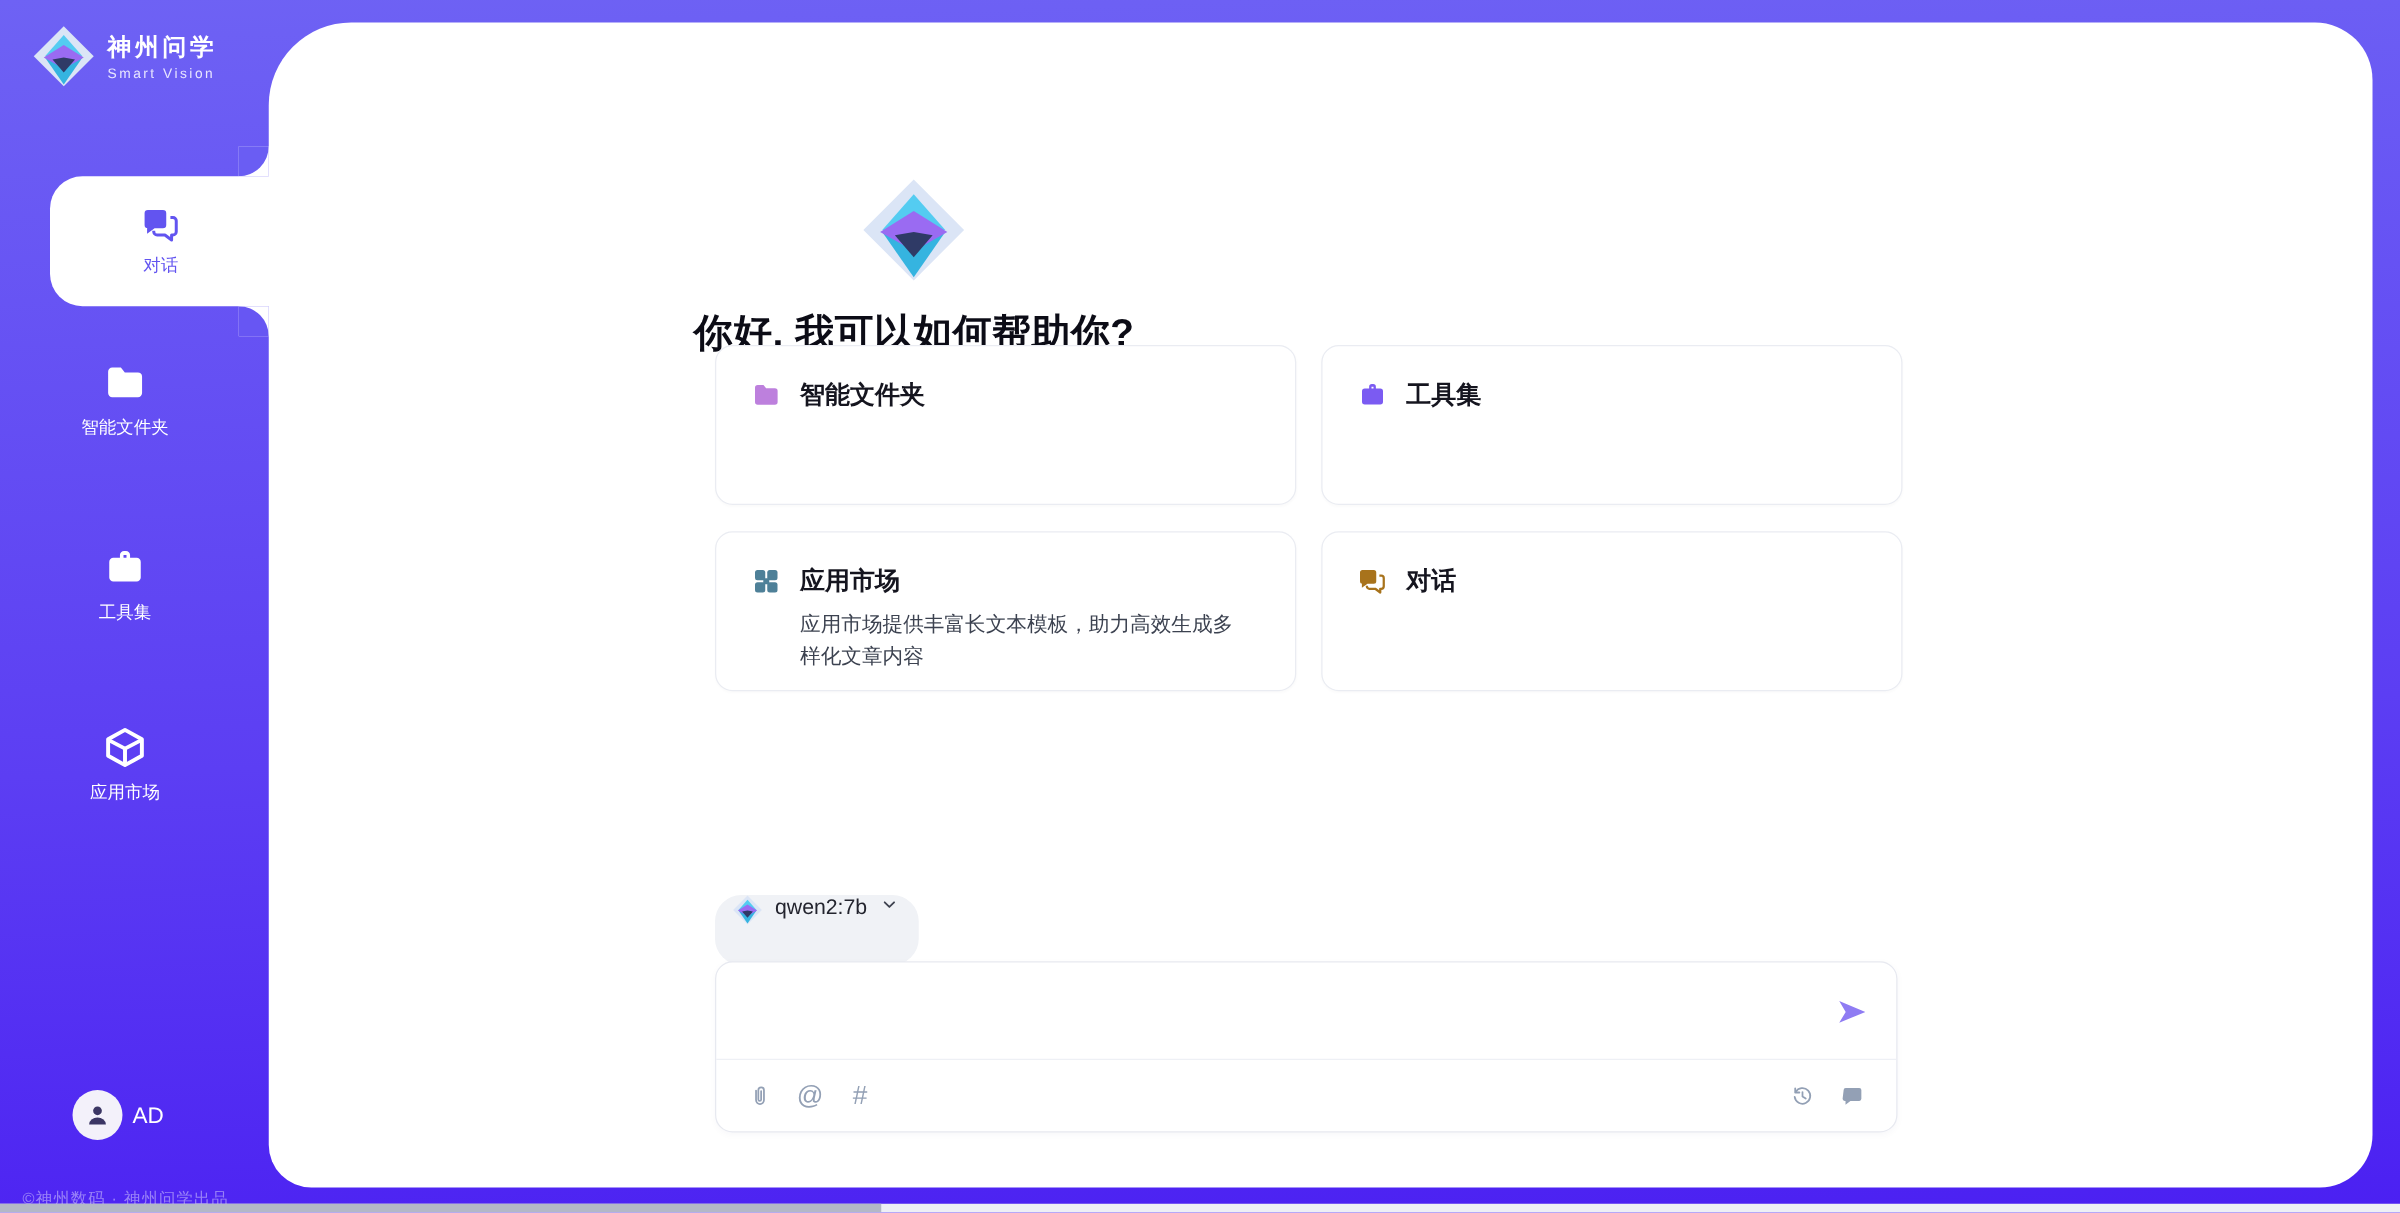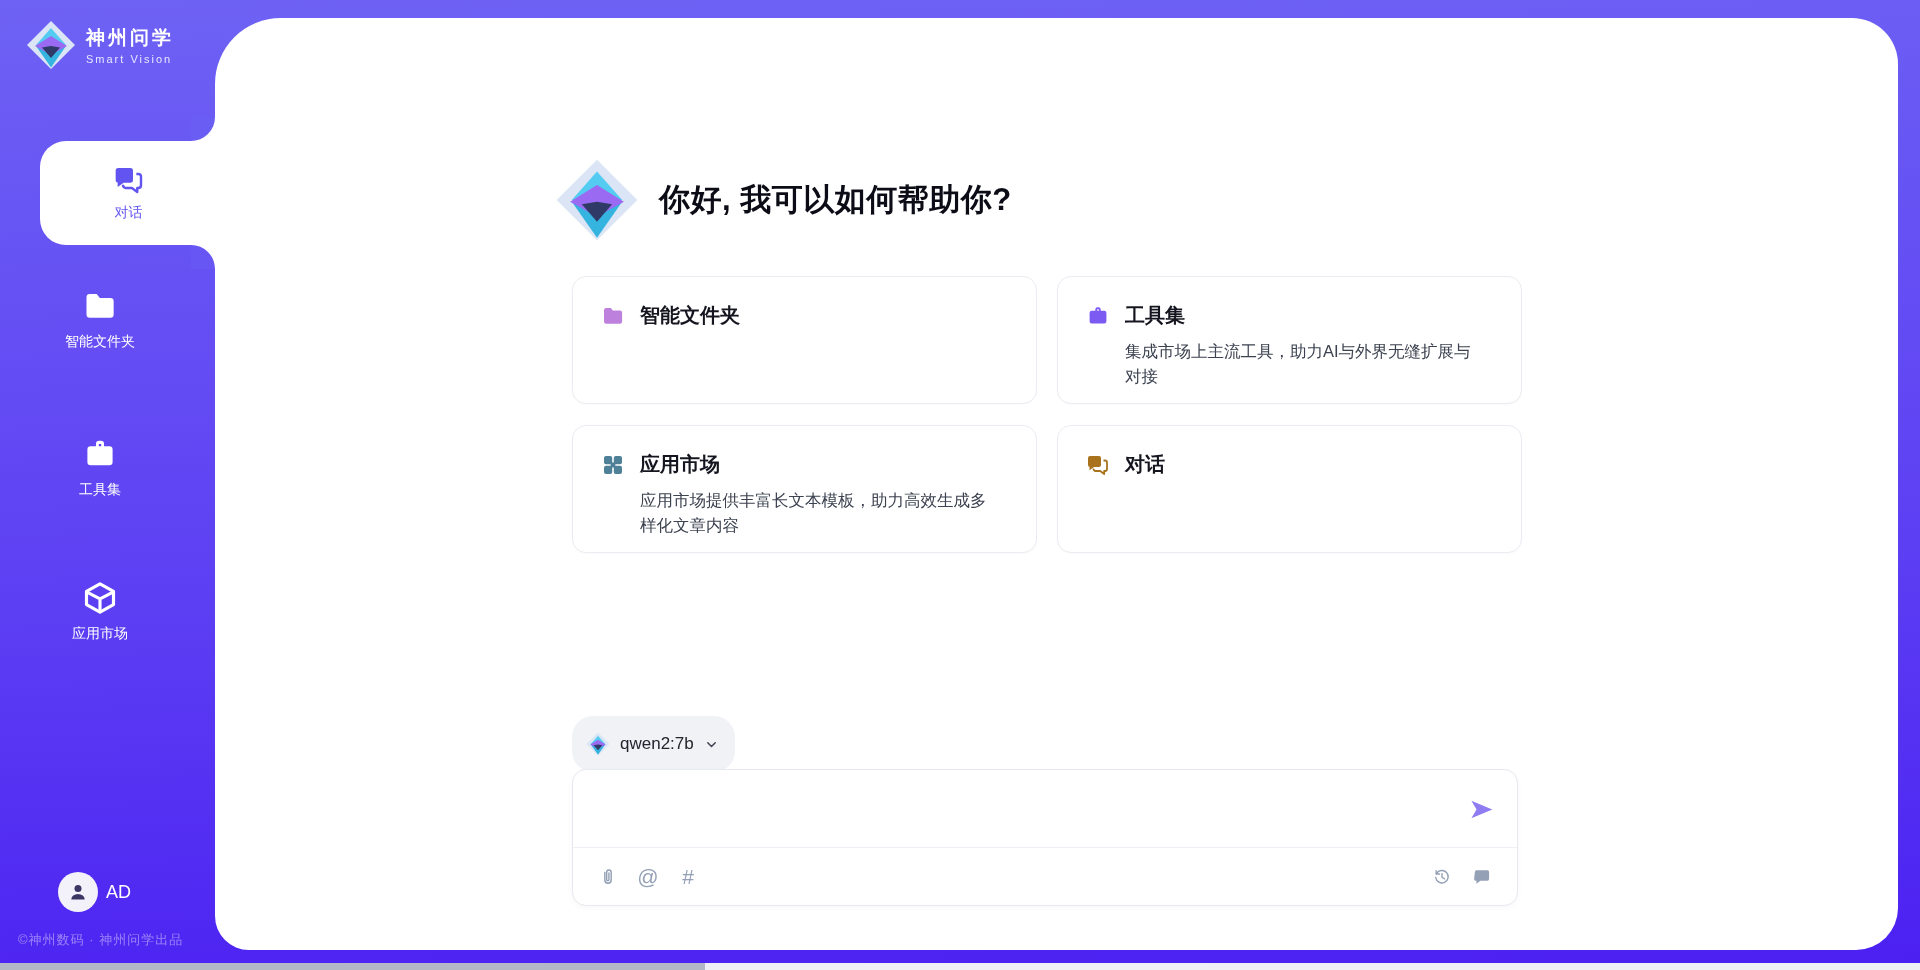--- a/index.html
+++ b/index.html
@@ -32,45 +32,45 @@
   .curve.top { top:117px; }
   .curve.bottom { top:245px; }
   .curve .inner { width:100%; height:100%; }
   .curve.top .inner { background:#6a5df3; border-bottom-right-radius:24px; }
   .curve.bottom .inner { background:#6756f3; border-top-right-radius:24px; }
 
   .user-row { position:absolute; left:58px; top:872px; display:flex; align-items:center; gap:8px; cursor:pointer; }
   .avatar { width:40px; height:40px; border-radius:50%; background:#f3f1fa; display:flex; align-items:center; justify-content:center; }
   .avatar svg { width:24px; height:24px; color:#3b3664; }
   .user-name { font-size:18px; color:#fff; }
-  .copyright { position:absolute; left:18px; top:931px; font-size:13px; color:rgba(255,255,255,0.42); letter-spacing:1px; }
+  .copyright { position:absolute; left:18px; top:950px; font-size:13px; color:rgba(255,255,255,0.42); letter-spacing:1px; }
 
   
   .main { position:absolute; left:215px; top:18px; width:1683px; height:932px;
     background:#fff; border-radius:66px 46px 42px 34px; }
 
-  .welcome { position:absolute; left:340px; top:140px; display:flex; align-items:center; gap:20px; }
+  .welcome { position:absolute; left:340px; top:124px; display:flex; align-items:center; gap:20px;flex-direction:column; }
   .welcome svg.diamond { width:84px; height:84px; }
   .welcome-title { font-size:31px; font-weight:700; color:#0c0c16; letter-spacing:0.5px; }
 
   .cards { position:absolute; left:357px; top:258px; width:950px;
     display:grid; grid-template-columns:465px 465px; grid-auto-rows:128px; column-gap:20px; row-gap:21px; }
   .card { border:1px solid #eaecf2; border-radius:14px; background:#fff; padding:25px 28px 0 28px; cursor:pointer;
     box-shadow:0 1px 2px rgba(30,30,60,0.02); }
   .card-head { display:flex; align-items:center; gap:15px; }
   .card-head .c-icon { width:24px; height:24px; flex:0 0 auto; }
   .card-head .c-icon svg { width:100%; height:100%; }
   .card-title { font-size:20px; font-weight:700; color:#15151f; }
   .card-desc { margin-top:10px; margin-left:39px; font-size:16.5px; line-height:1.5; color:#3c4250; padding-right:6px; }
   .icon-folder-card { color:#bd80dd; }
   .icon-toolbox-card { color:#7b5bf2; }
   .icon-grid-card { color:#4e8098; }
   .icon-chat-card { color:#a8731c; }
 
-  .model-pill { position:absolute; left:357px; top:698px; height:56px; display:inline-flex; align-items:center; gap:10px;
+  .model-pill { position:absolute; left:357px; top:698px; height:56px; display:inline-flex; align-items:flex-start; gap:10px;
     background:#f0f2f6; border-radius:21px; padding:0 16px 0 14px; cursor:pointer; }
   .model-pill svg.diamond { width:24px; height:24px; }
   .model-name { font-size:17px; color:#23242e; }
   .model-pill .chev { width:15px; height:15px; }
 
   .composer { position:absolute; left:357px; top:751px; width:946px; height:137px;
     border:1px solid #e7e9f0; border-radius:14px; background:#fff; box-shadow:0 2px 6px rgba(40,40,80,0.03); }
   .composer input { position:absolute; left:0; top:0; width:100%; height:76px; border:none; outline:none;
     font-size:17px; color:#3a3f4d; padding:0 70px 18px 24px; font-family:inherit; background:transparent; }
   .composer input::placeholder { color:#a0a6b6; }
@@ -237,21 +237,20 @@
         <span class="card-title">智能文件夹</span>
       </div>
     </div>
     <div class="card">
       <div class="card-head">
         <span class="c-icon icon-toolbox-card"><svg viewBox="0 0 24 24">
               <use href="#g-toolbox"></use>
             </svg></span>
         <span class="card-title">工具集</span>
       </div>
-      <div class="card-desc">集成市场上主流工具，助力AI与外界无缝扩展与对接</div>
     </div>
     <div class="card">
       <div class="card-head">
         <span class="c-icon icon-grid-card"><svg viewBox="0 0 24 24">
               <use href="#g-grid"></use>
             </svg></span>
         <span class="card-title">应用市场</span>
       </div>
       <div class="card-desc">应用市场提供丰富长文本模板，助力高效生成多样化文章内容</div>
     </div>

